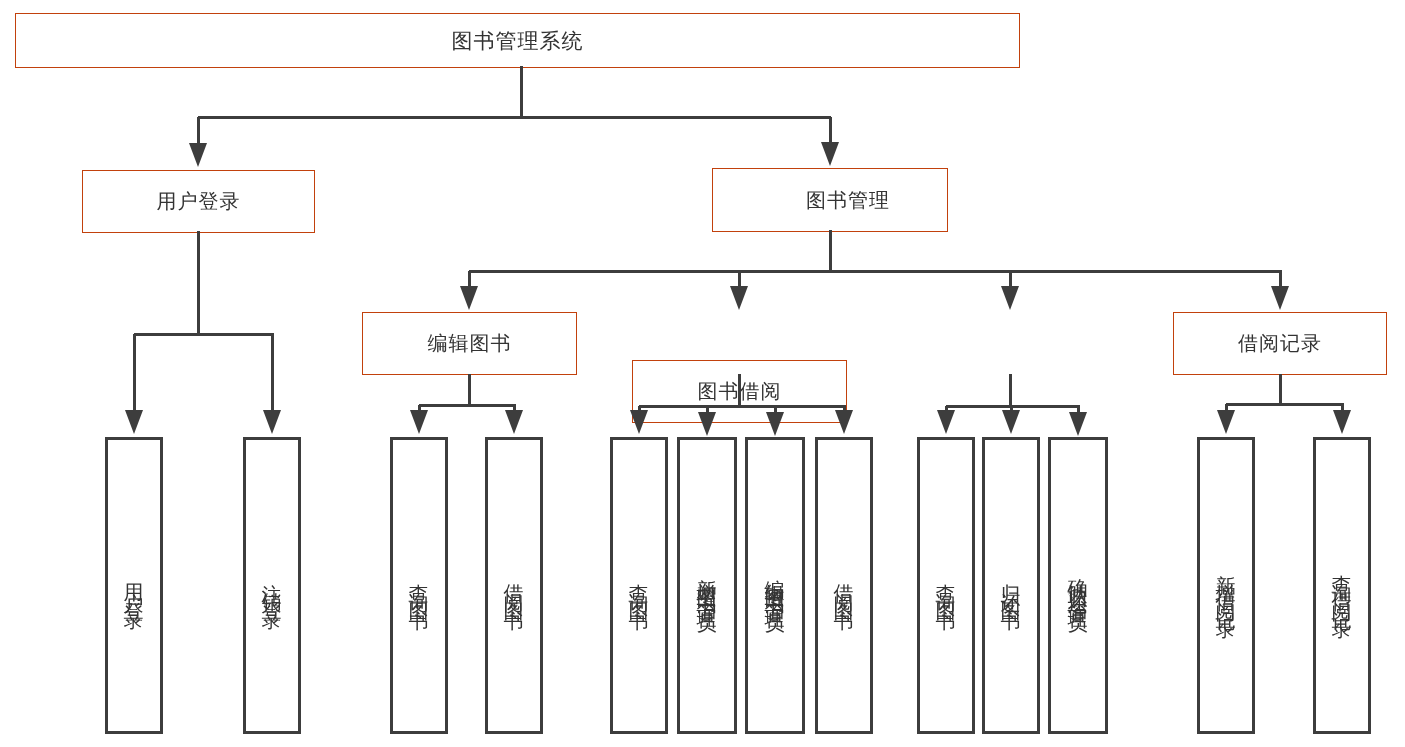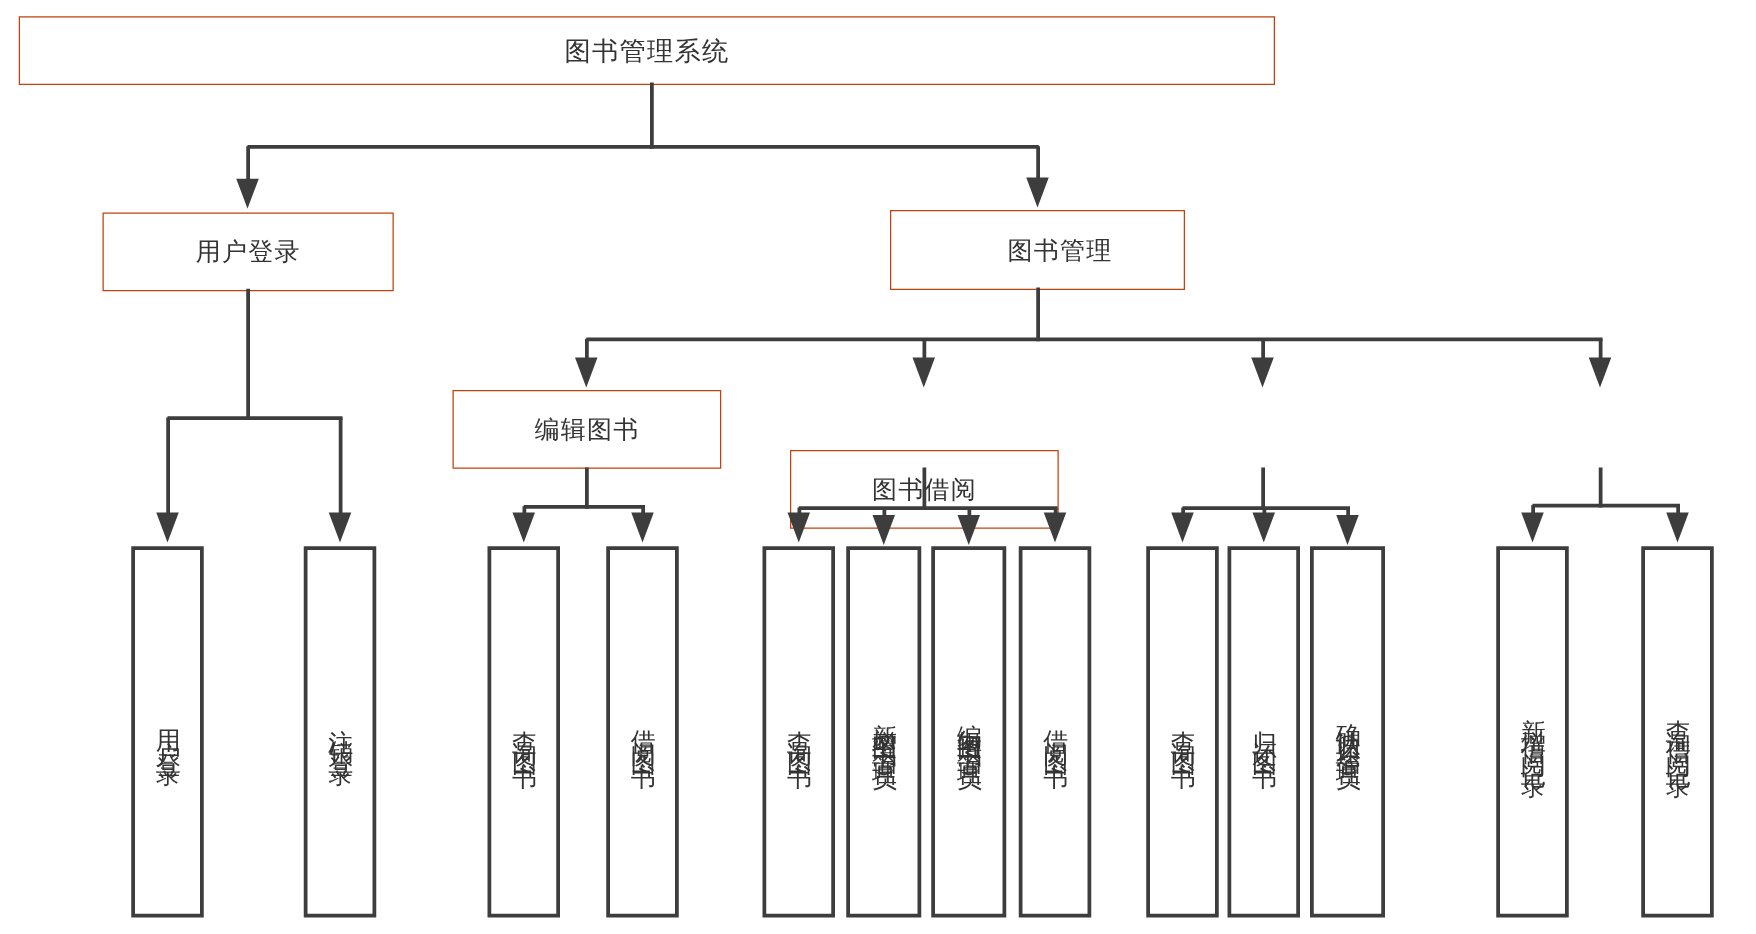--- a/index.html
+++ b/index.html
@@ -48,20 +48,21 @@
 
 <div class="canvas">
 
   <div class="box n-root">图书管理系统</div>
 
   <div class="box n-login">用户登录</div>
   <div class="box n-mgmt">图书管理</div>
 
   <div class="box n-recommend">编辑图书</div>
   <div class="box n-borrow">图书借阅</div>
+  <div class="box n-records">借阅记录</div>
 
   <div class="vbox lf0">用户登录</div>
   <div class="vbox lf1">注销登录</div>
   <div class="vbox lf2">查询图书</div>
   <div class="vbox lf3">借阅图书</div>
   <div class="vbox lf4">查询图书</div>
   <div class="vbox tight lf5">新增图书（管理员）</div>
   <div class="vbox tight lf6">编辑图书（管理员）</div>
   <div class="vbox lf7">借阅图书</div>
   <div class="vbox lf8">查询图书</div>

